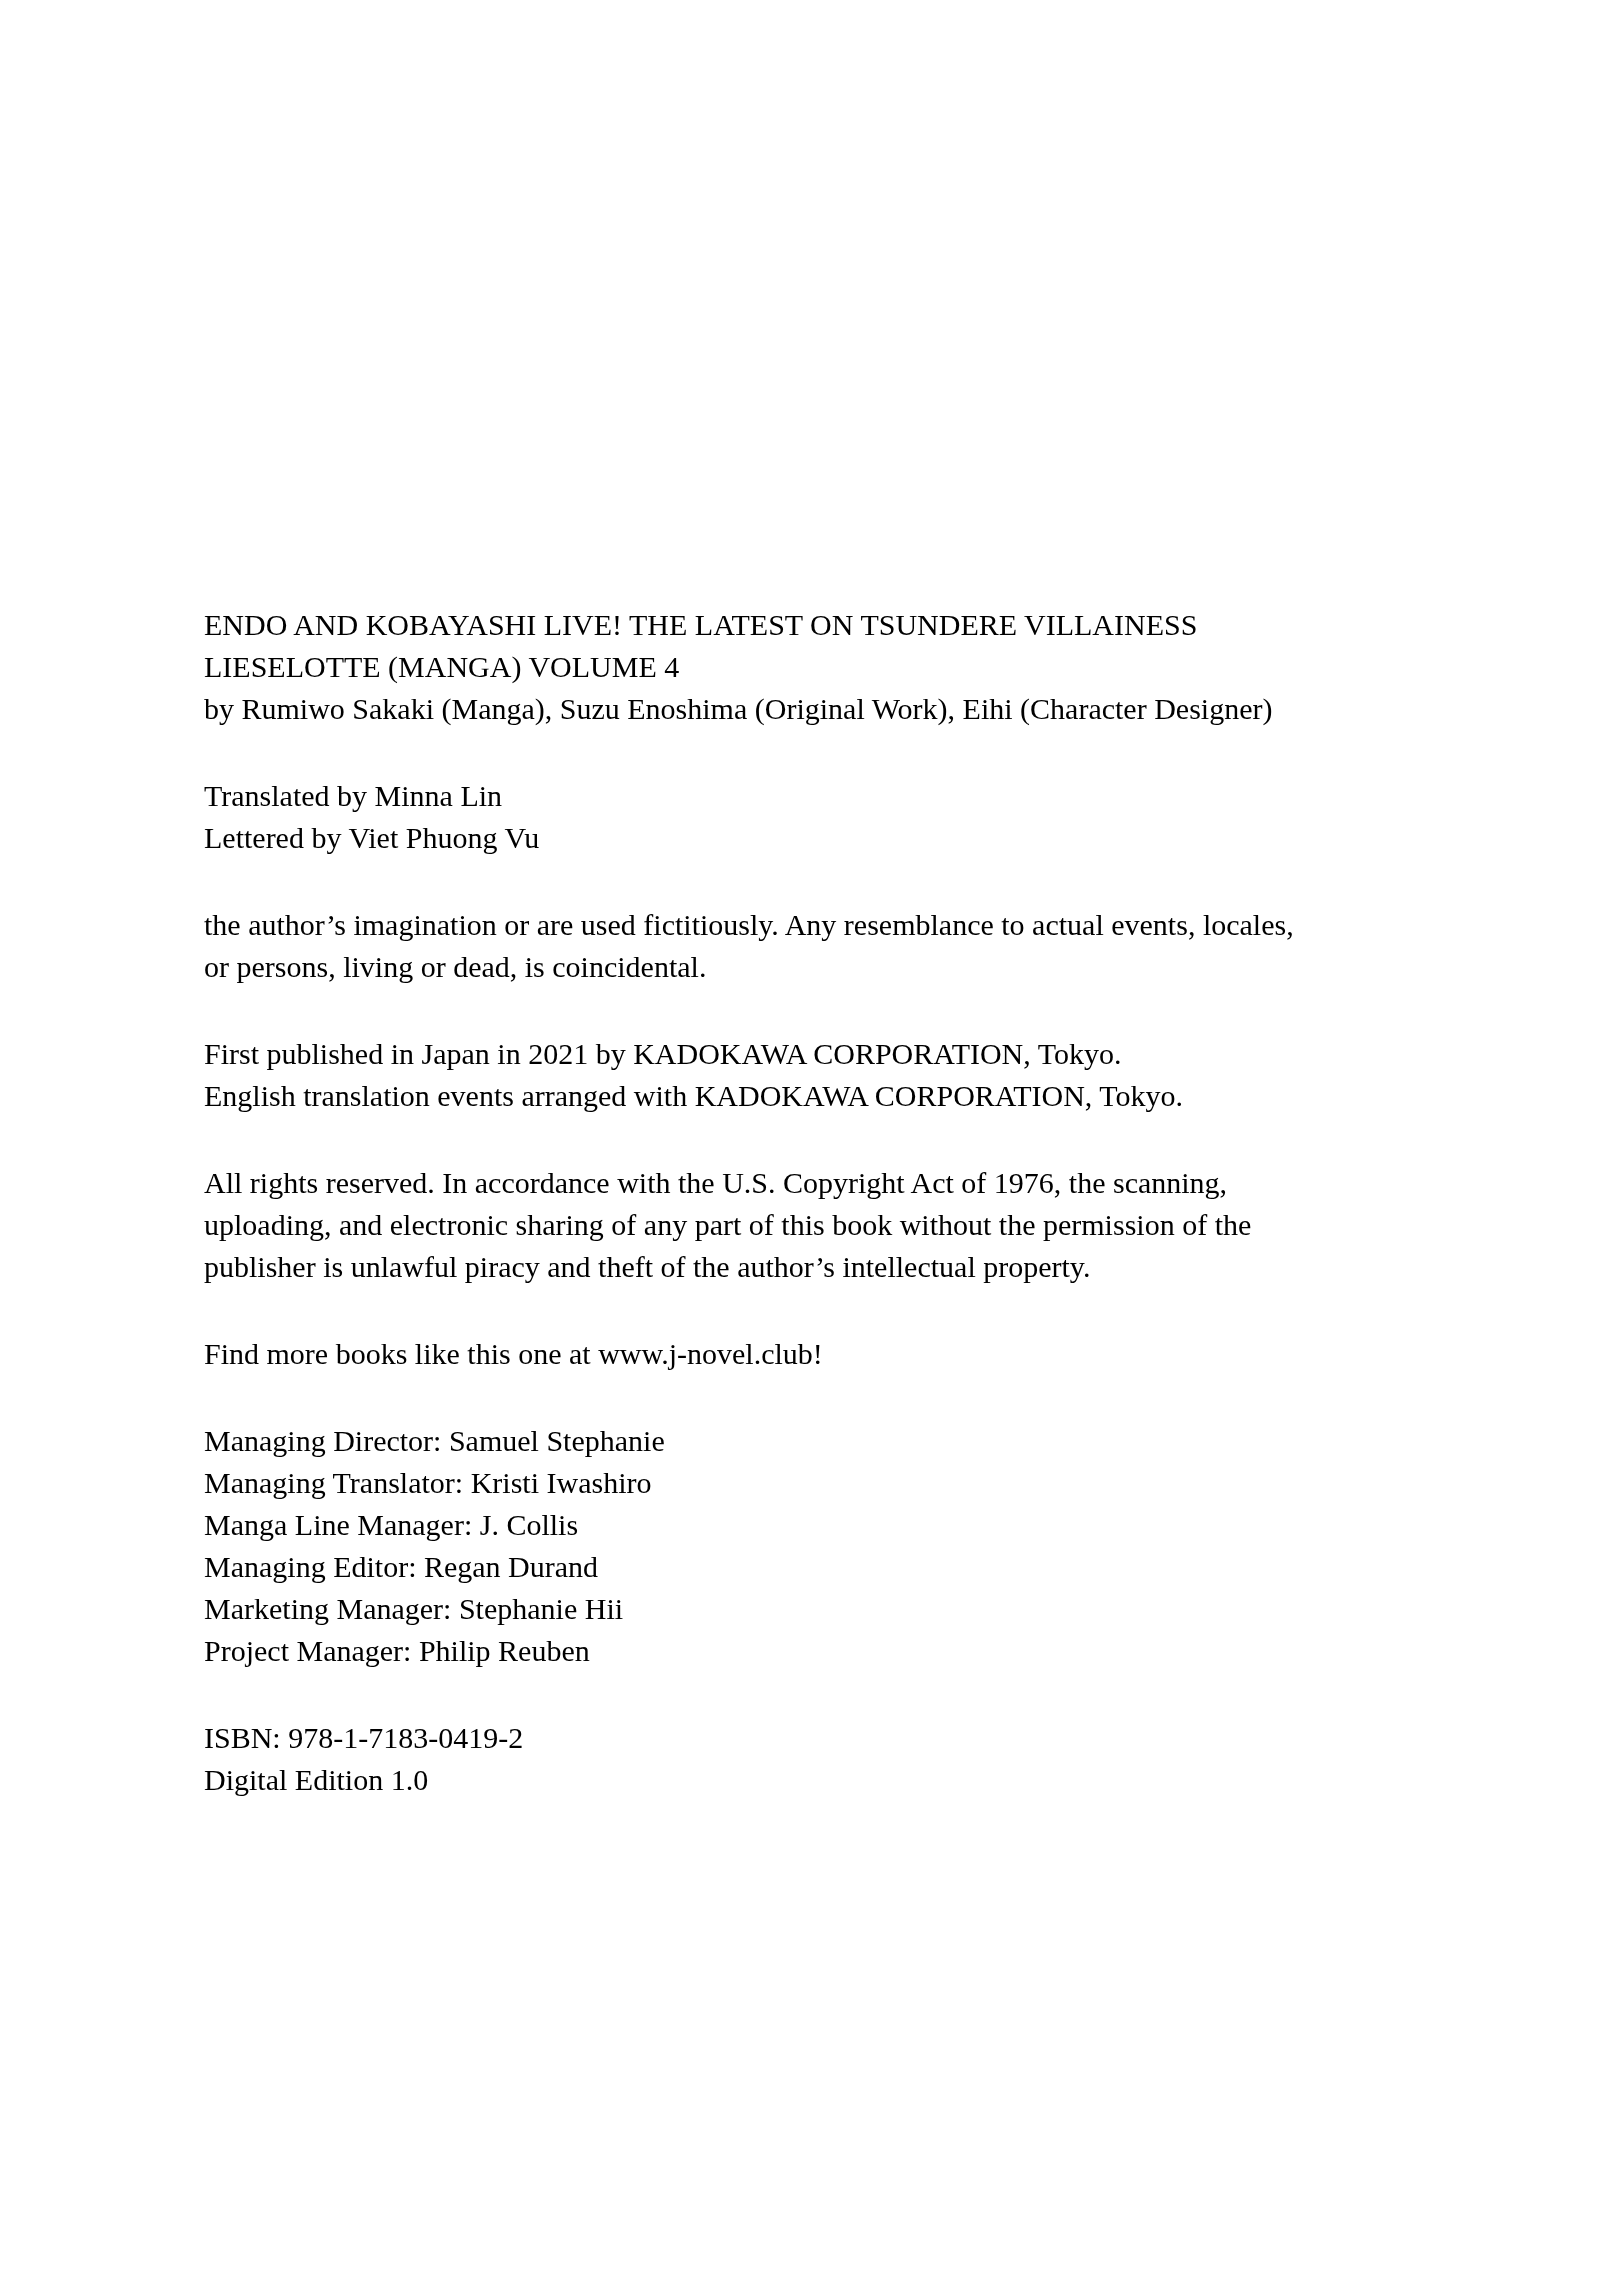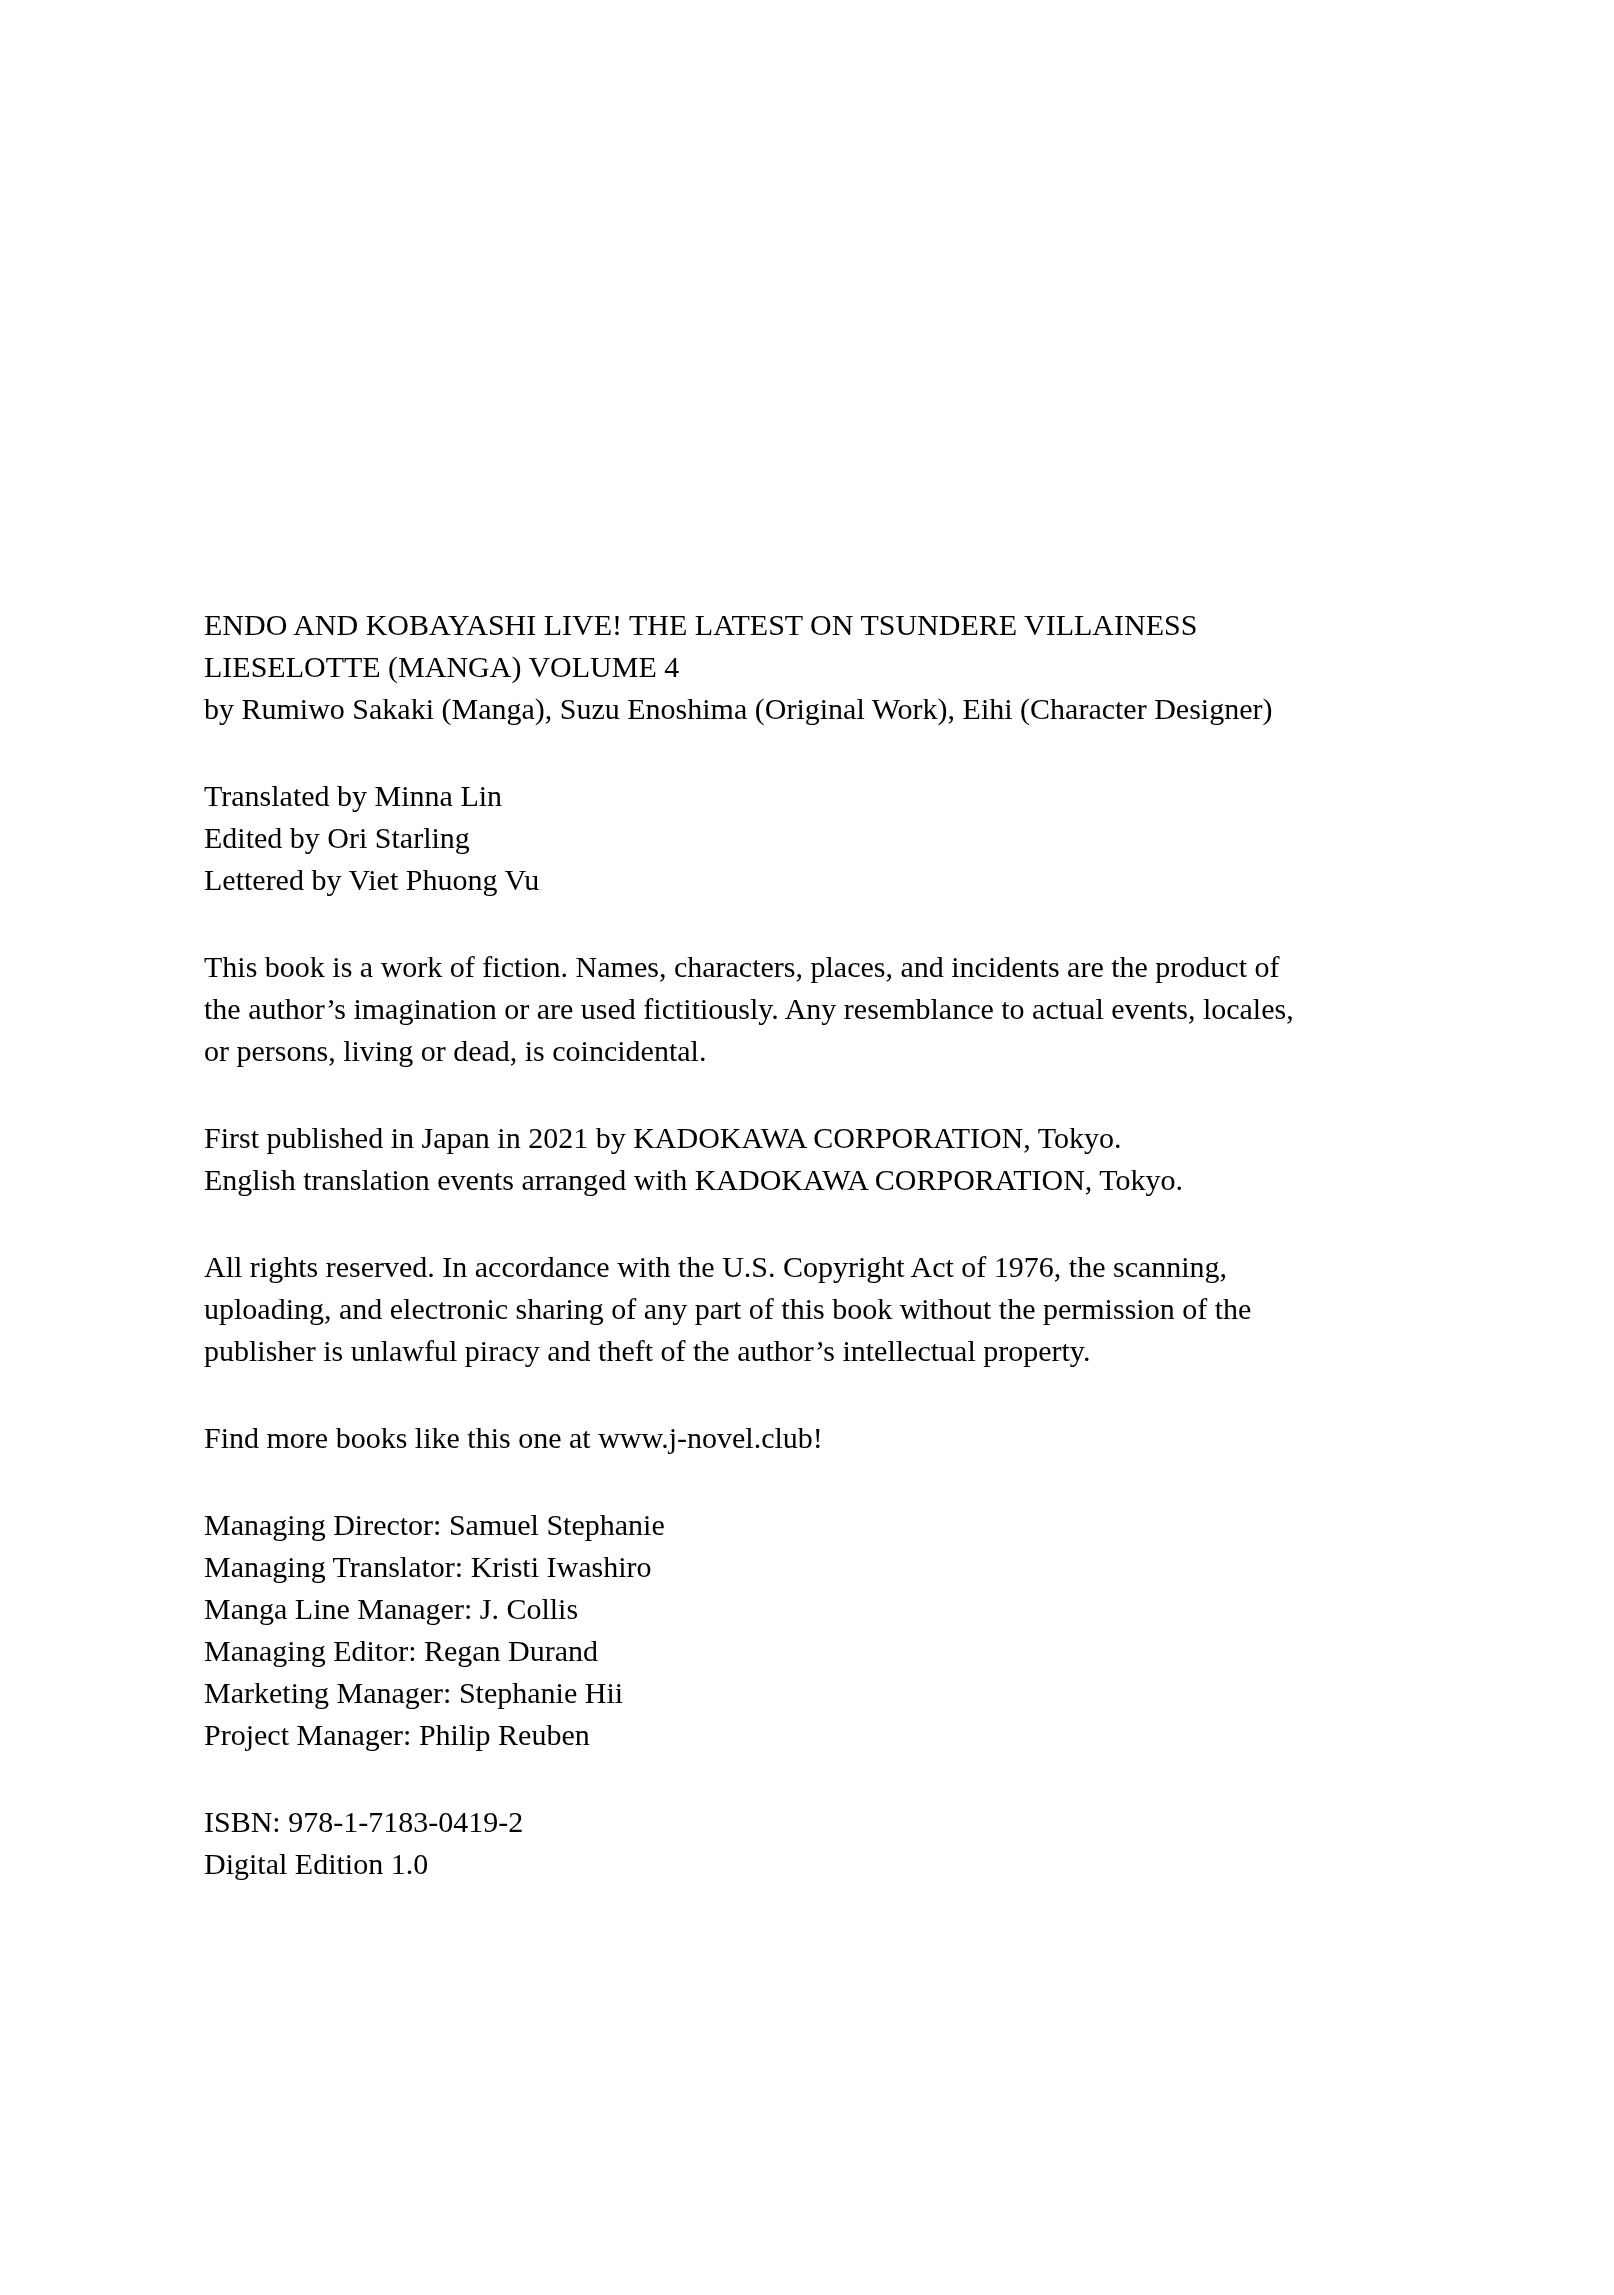--- a/index.html
+++ b/index.html
@@ -37,26 +37,24 @@
   <div class="colophon">
 
     <div class="para">
       <div class="line">ENDO AND KOBAYASHI LIVE! THE LATEST ON TSUNDERE VILLAINESS</div>
       <div class="line">LIESELOTTE (MANGA) VOLUME 4</div>
       <div class="line">by Rumiwo Sakaki (Manga), Suzu Enoshima (Original Work), Eihi (Character Designer)</div>
     </div>
 
     <div class="para">
       <div class="line">Translated by Minna Lin</div>
-      <div class="line">Edited by Ori Starling</div>
       <div class="line">Lettered by Viet Phuong Vu</div>
     </div>
 
     <div class="para">
-      <div class="line">This book is a work of fiction. Names, characters, places, and incidents are the product of</div>
       <div class="line">the author’s imagination or are used fictitiously. Any resemblance to actual events, locales,</div>
       <div class="line">or persons, living or dead, is coincidental.</div>
     </div>
 
 
     <div class="para">
       <div class="line">First published in Japan in 2021 by KADOKAWA CORPORATION, Tokyo.</div>
       <div class="line">English translation events arranged with KADOKAWA CORPORATION, Tokyo.</div>
     </div>
 

